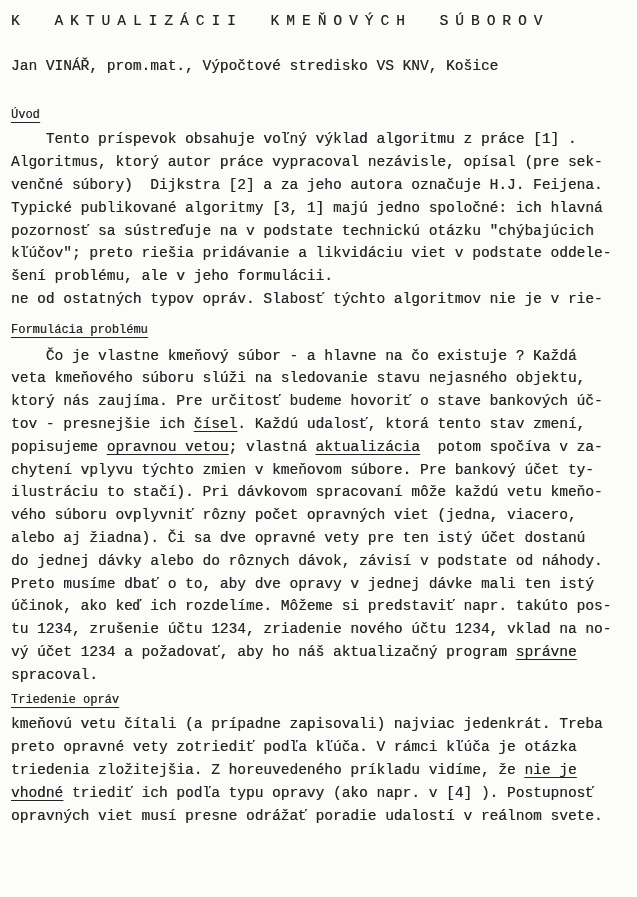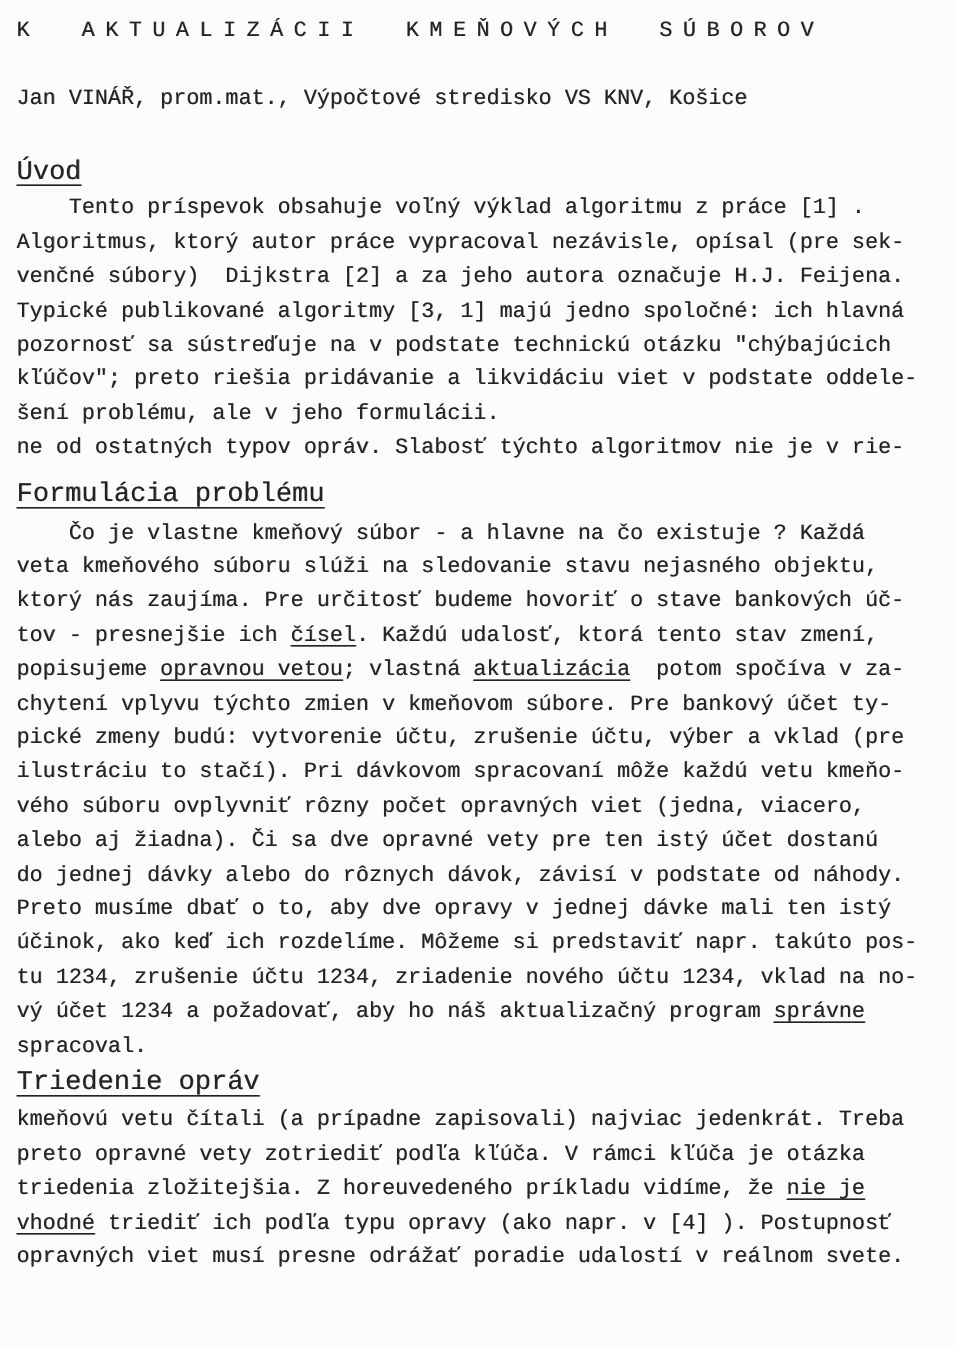--- a/index.html
+++ b/index.html
@@ -28,21 +28,21 @@
     word-spacing: 12px;
     line-height: 22.8px;
     white-space: nowrap;
   }
   .author {
     margin: 22px 0 0 0;
     line-height: 22.8px;
     white-space: pre;
   }
   h2.heading {
-    font-size: 18px;
+    font-size: 12px;
     font-weight: normal;
     margin: 0;
     line-height: 22.8px;
     text-decoration: underline;
     text-underline-offset: 4px;
     text-decoration-thickness: 1.3px;
     white-space: pre;
   }
   .sec-uvod h2.heading      { margin-top: 26px; }
   .sec-formulacia h2.heading{ margin-top: 8px; }
@@ -85,21 +85,20 @@
 
   <section class="sec-formulacia">
     <h2 class="heading">Formulácia problému</h2>
     <div class="para">
         <div class="ln"><span>    Čo je vlastne kmeňový súbor - a hlavne na čo existuje ? Každá</span></div>
         <div class="ln"><span>veta kmeňového súboru slúži na sledovanie stavu nejasného objektu,</span></div>
         <div class="ln"><span>ktorý nás zaujíma. Pre určitosť budeme hovoriť o stave bankových úč-</span></div>
         <div class="ln"><span>tov - presnejšie ich </span><span class="u">čísel</span><span>. Každú udalosť, ktorá tento stav zmení,</span></div>
         <div class="ln"><span>popisujeme </span><span class="u">opravnou vetou</span><span>; vlastná </span><span class="u">aktualizácia</span><span>  potom spočíva v za-</span></div>
         <div class="ln"><span>chytení vplyvu týchto zmien v kmeňovom súbore. Pre bankový účet ty-</span></div>
-        <div class="ln"><span>pické zmeny budú: vytvorenie účtu, zrušenie účtu, výber a vklad (pre</span></div>
         <div class="ln"><span>ilustráciu to stačí). Pri dávkovom spracovaní môže každú vetu kmeňo-</span></div>
         <div class="ln"><span>vého súboru ovplyvniť rôzny počet opravných viet (jedna, viacero,</span></div>
         <div class="ln"><span>alebo aj žiadna). Či sa dve opravné vety pre ten istý účet dostanú</span></div>
         <div class="ln"><span>do jednej dávky alebo do rôznych dávok, závisí v podstate od náhody.</span></div>
         <div class="ln"><span>Preto musíme dbať o to, aby dve opravy v jednej dávke mali ten istý</span></div>
         <div class="ln"><span>účinok, ako keď ich rozdelíme. Môžeme si predstaviť napr. takúto pos-</span></div>
         <div class="ln"><span>tu 1234, zrušenie účtu 1234, zriadenie nového účtu 1234, vklad na no-</span></div>
         <div class="ln"><span>vý účet 1234 a požadovať, aby ho náš aktualizačný program </span><span class="u">správne</span></div>
         <div class="ln"><span>spracoval.</span></div>
       </div>

